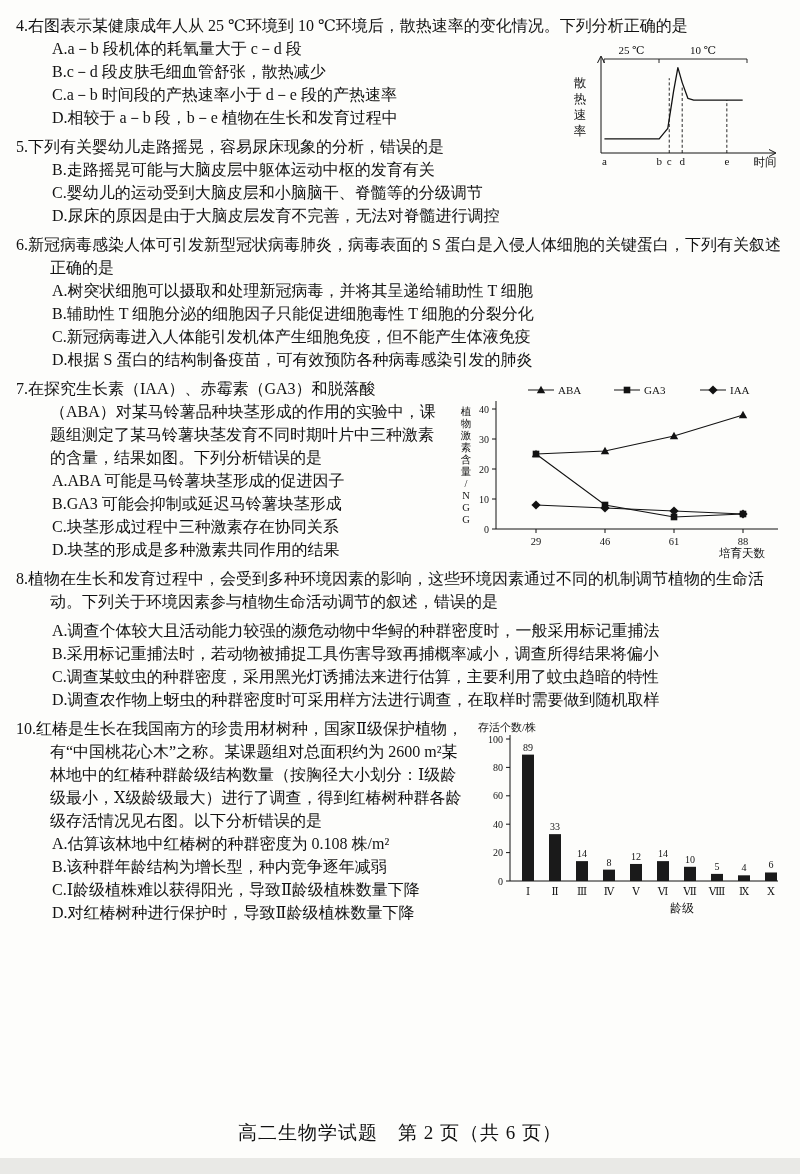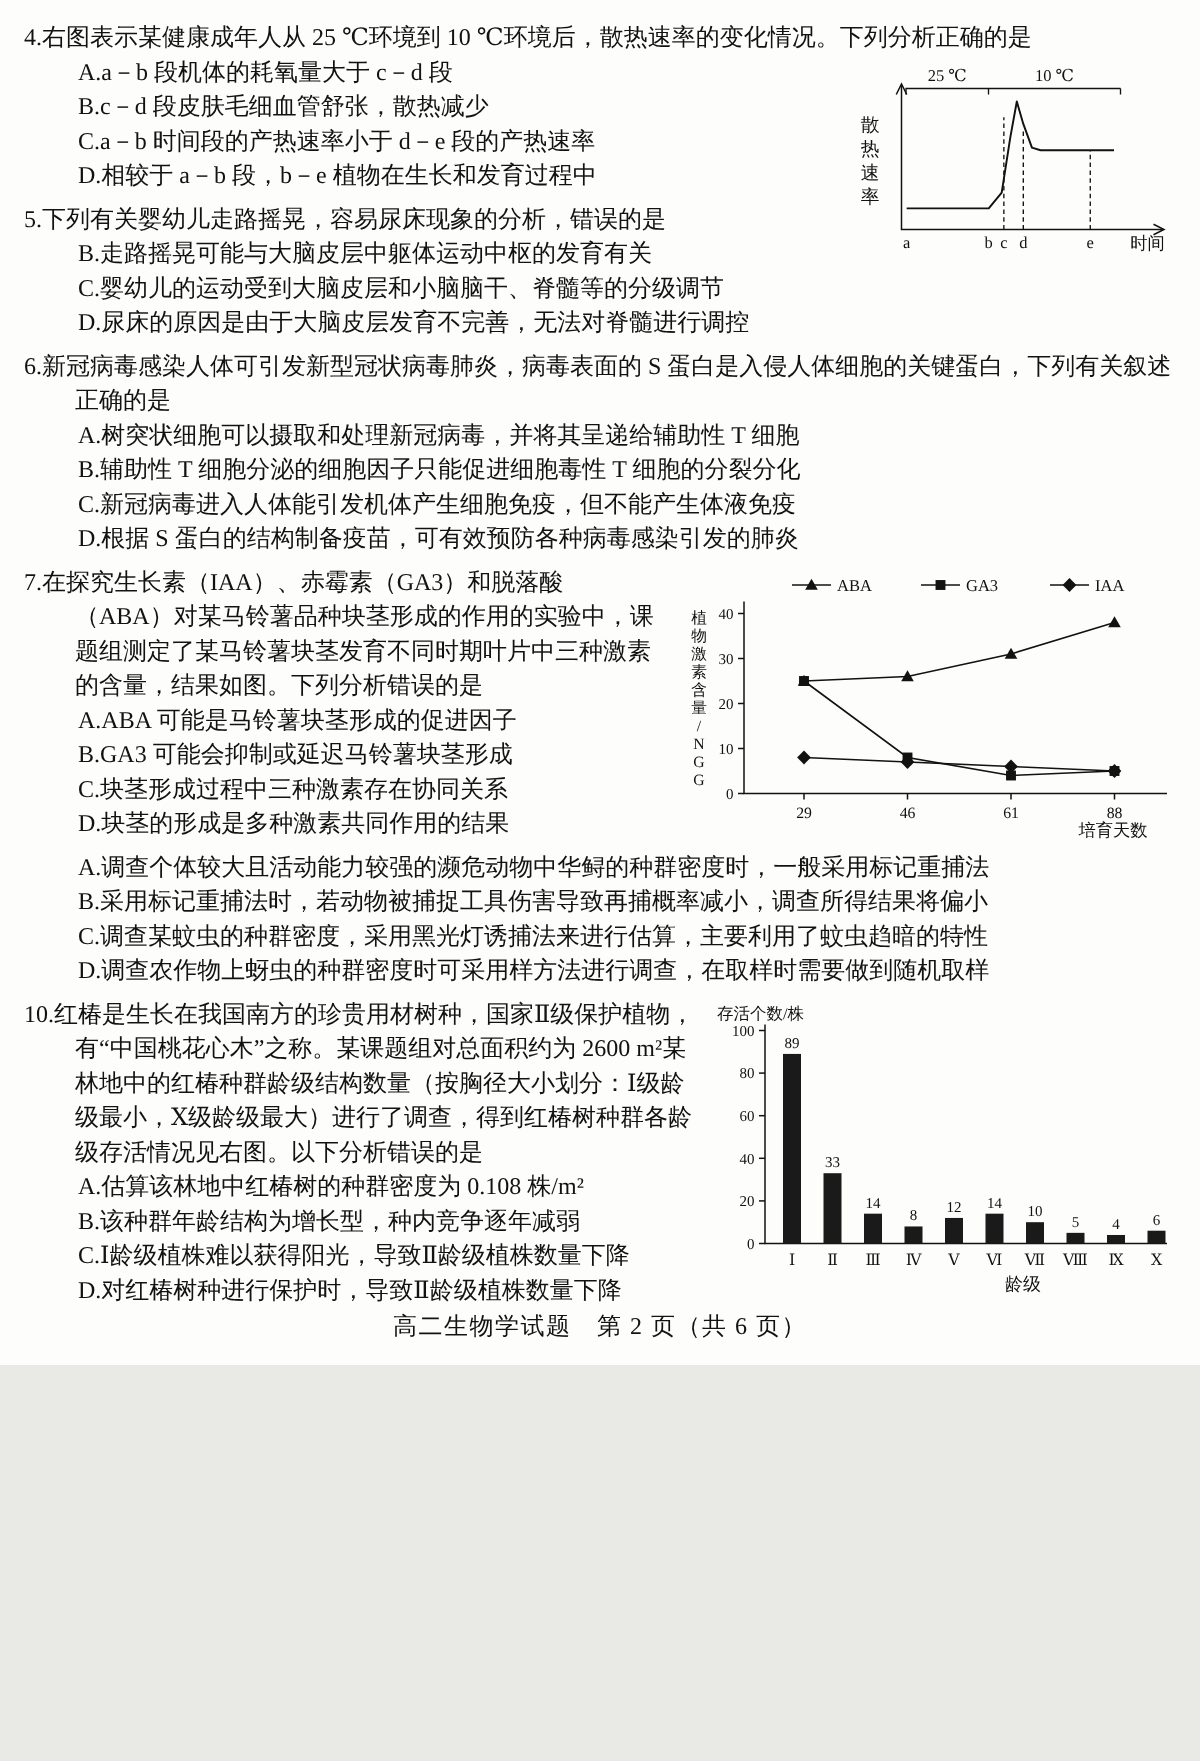--- a/index.html
+++ b/index.html
@@ -1,33 +1,33 @@
 <!DOCTYPE html>
 <html><head>
 <meta charset="utf-8">
 <style>
   *{box-sizing:border-box;margin:0;padding:0}
   html,body{background:#e9e9e6}
   .page{
-    width:800px;height:910px;margin:0 auto;position:relative;
+    width:800px;height:1158px;margin:0 auto;position:relative;
     background:#fdfdfb;color:#121212;
     font-family:"Liberation Serif","DejaVu Serif",serif;
     font-size:16px;line-height:23px;
     padding:14px 14px 64px 16px;overflow:hidden;
   }
   .q{margin-bottom:6px}
   .stem{padding-left:34px;text-indent:-34px}
   .opt{padding-left:36px}
   .fig{float:right;background:#fdfdfb}
   .fig-q4{width:215px;height:132px;margin:2px 0 2px 10px}
   .fig-q7{width:342px;height:180px;margin:2px 0 2px 8px}
   .fig-q10{width:312px;height:200px;margin:2px 0 2px 10px}
   .footer{
     position:absolute;left:0;right:0;bottom:14px;
-    text-align:center;font-size:16px;letter-spacing:1px;
+    text-align:center;font-size:19px;letter-spacing:1px;
   }
   svg{display:block}
   svg text{font-family:"Liberation Serif","DejaVu Serif",serif}
 </style>
 </head>
 <body>
 
 <div class="page">
 
   <section class="q">
@@ -145,20 +145,21 @@
     <p class="stem"><span>7.</span><span>在探究生长素（IAA）、赤霉素（GA3）和脱落酸（ABA）对某马铃薯品种块茎形成的作用的实验中，课题组测定了某马铃薯块茎发育不同时期叶片中三种激素的含量，结果如图。下列分析错误的是</span></p>
     <div>
         <p class="opt">A.ABA 可能是马铃薯块茎形成的促进因子</p>
         <p class="opt">B.GA3 可能会抑制或延迟马铃薯块茎形成</p>
         <p class="opt">C.块茎形成过程中三种激素存在协同关系</p>
         <p class="opt">D.块茎的形成是多种激素共同作用的结果</p>
       </div>
   </section>
 
   <section class="q">
+    <p class="stem"><span>8.</span><span>植物在生长和发育过程中，会受到多种环境因素的影响，这些环境因素通过不同的机制调节植物的生命活动。下列关于环境因素参与植物生命活动调节的叙述，错误的是</span></p>
   </section>
 
   <section class="q">
     <div>
         <p class="opt">A.调查个体较大且活动能力较强的濒危动物中华鲟的种群密度时，一般采用标记重捕法</p>
         <p class="opt">B.采用标记重捕法时，若动物被捕捉工具伤害导致再捕概率减小，调查所得结果将偏小</p>
         <p class="opt">C.调查某蚊虫的种群密度，采用黑光灯诱捕法来进行估算，主要利用了蚊虫趋暗的特性</p>
         <p class="opt">D.调查农作物上蚜虫的种群密度时可采用样方法进行调查，在取样时需要做到随机取样</p>
       </div>
   </section>

